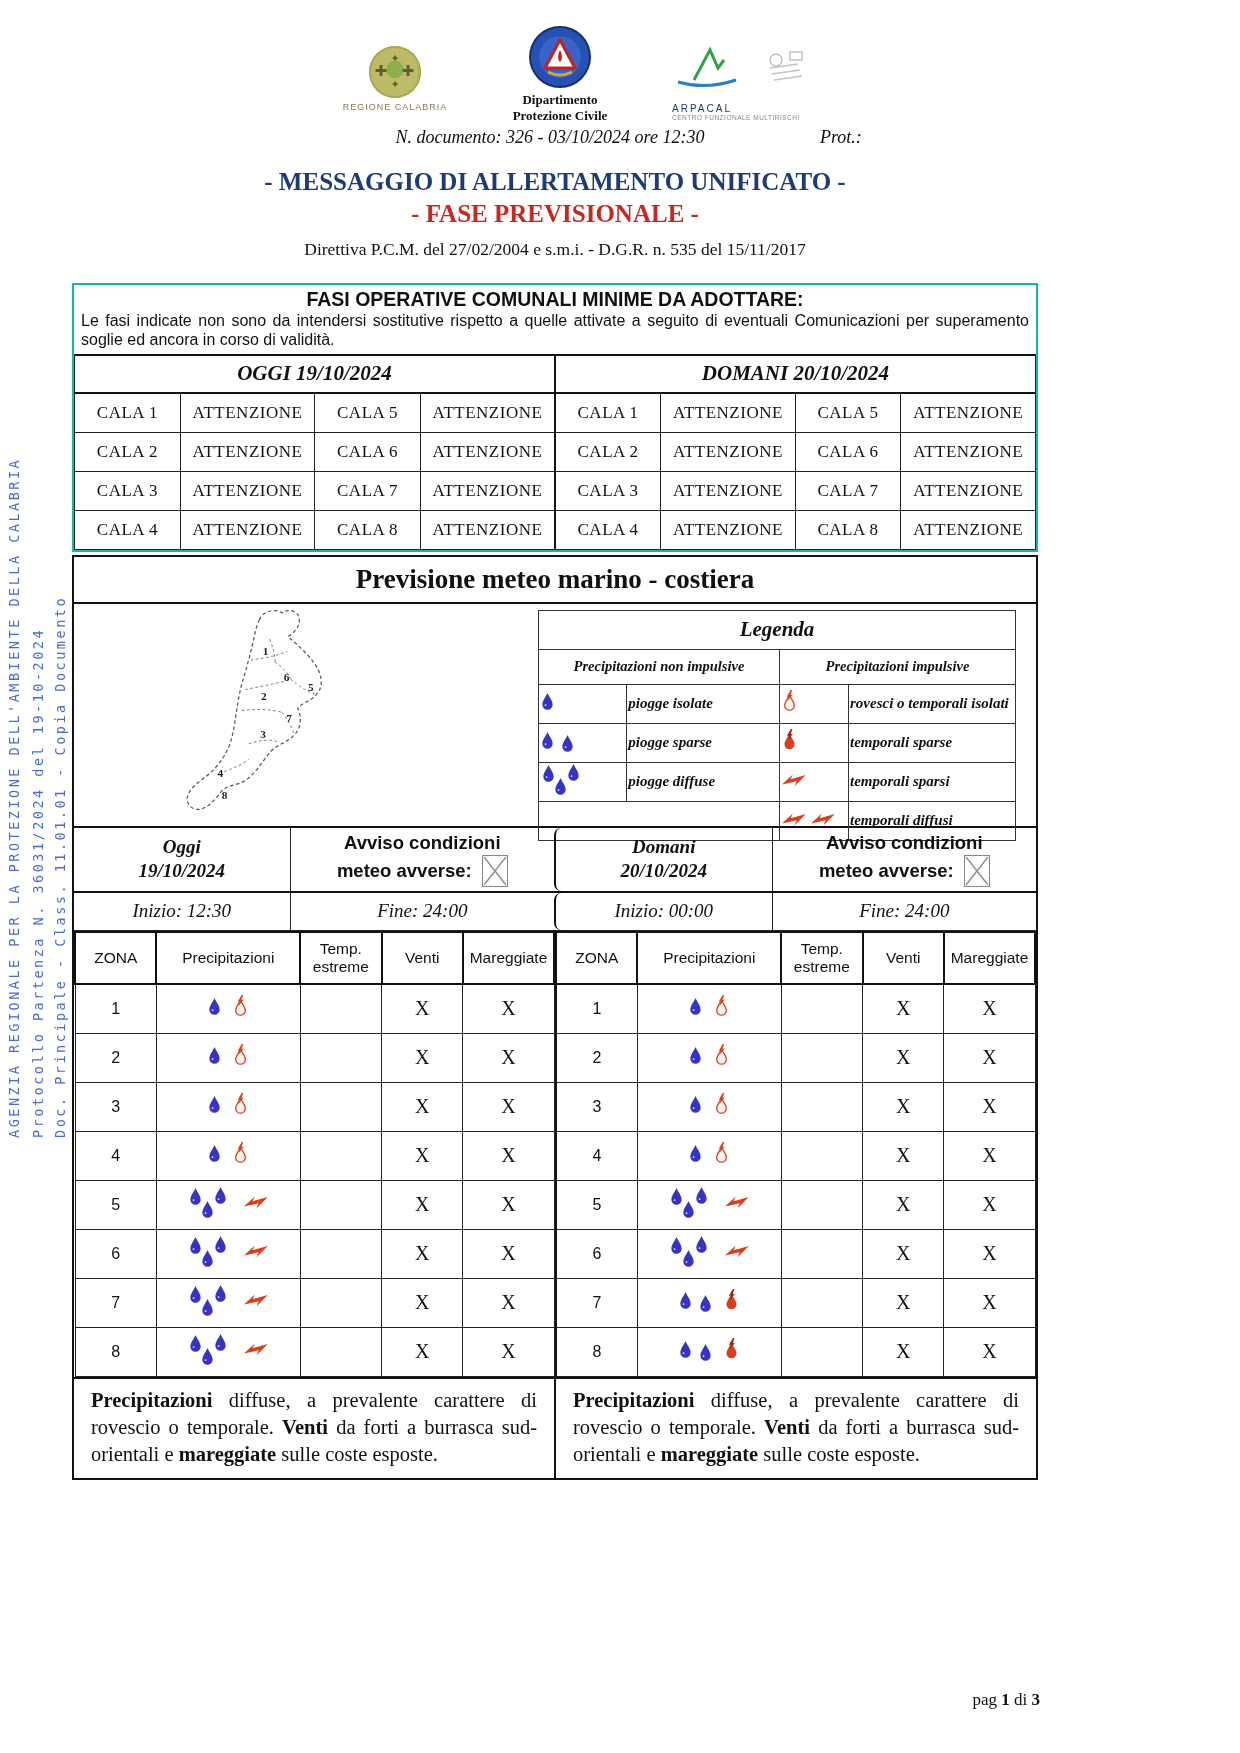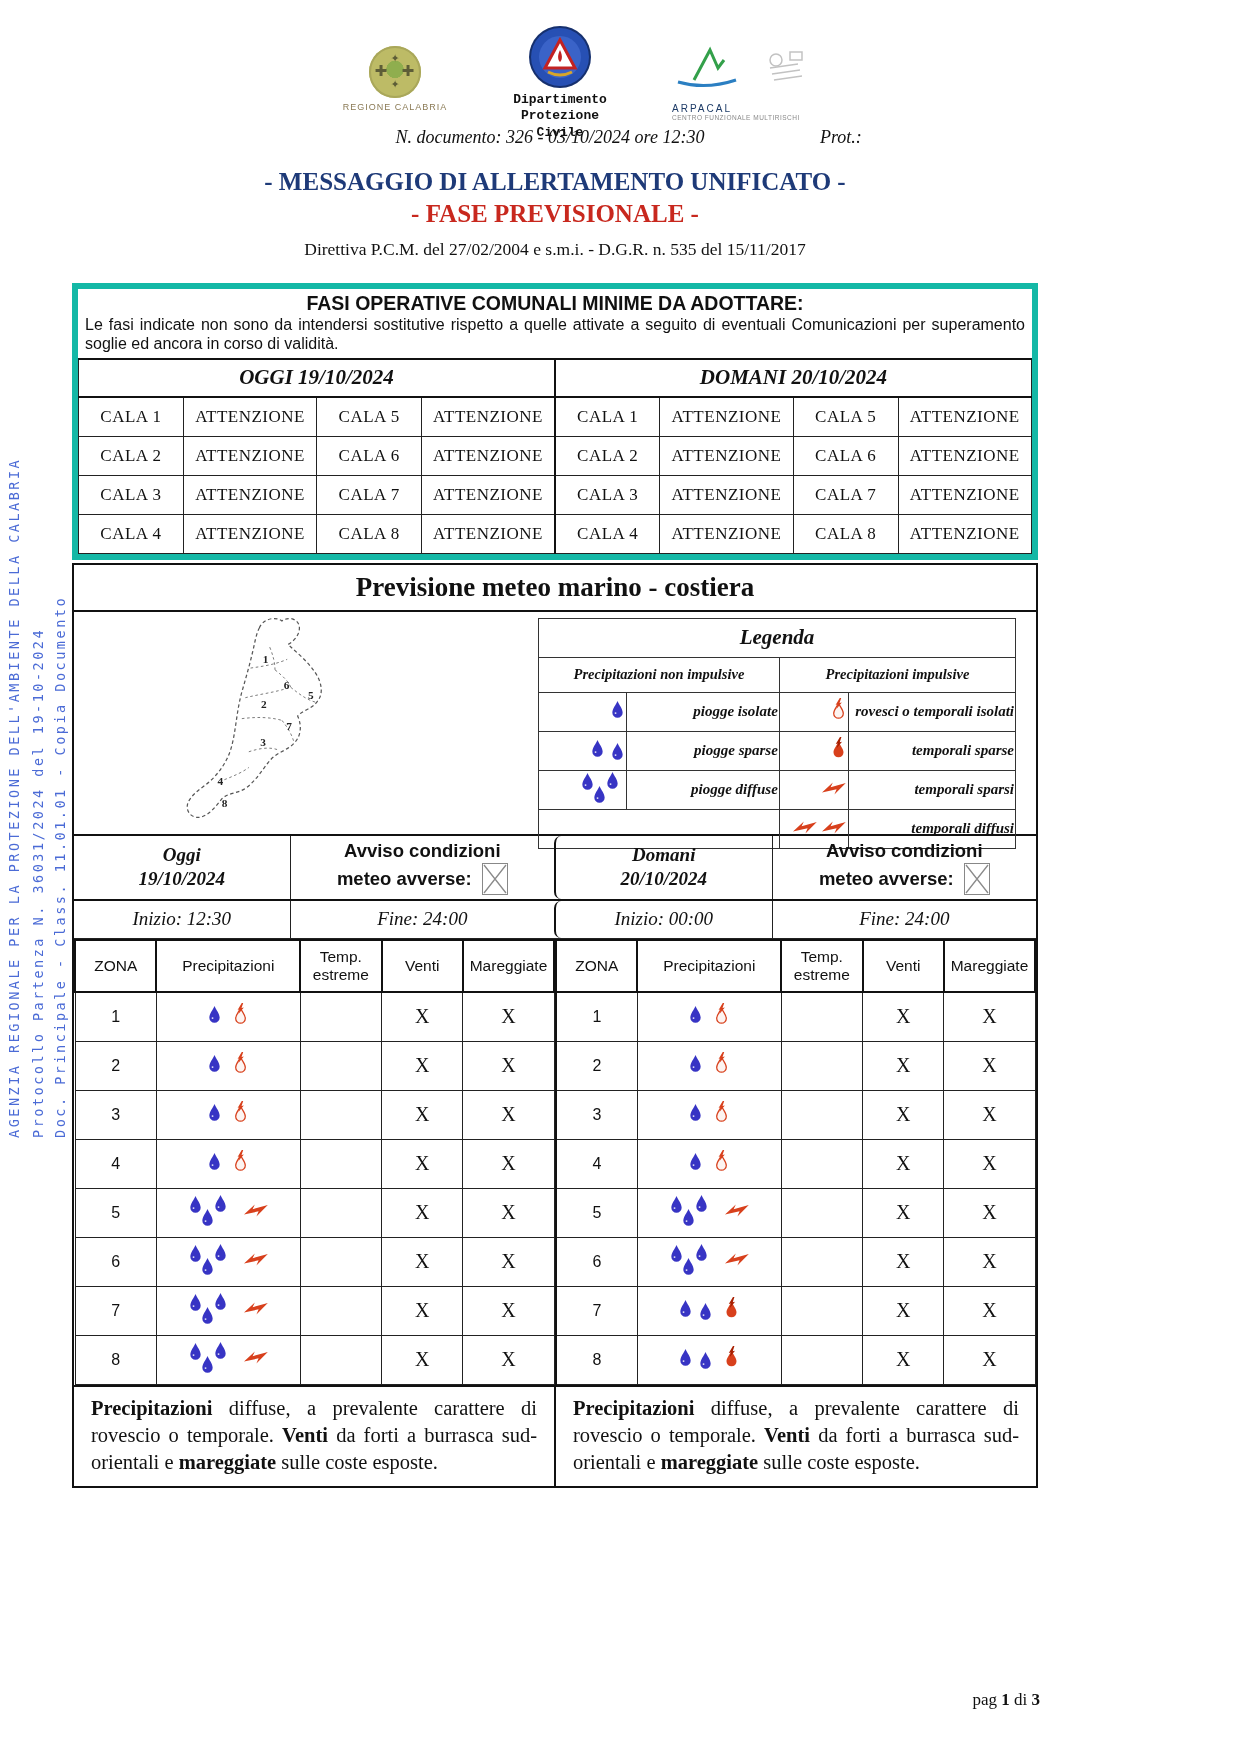--- a/index.html
+++ b/index.html
@@ -16,35 +16,35 @@
   .logo-blk{position:absolute;text-align:center;}
   .logo-left{left:340px;top:46px;width:110px;}
   .disc-cal{width:52px;height:52px;border-radius:50%;margin:0 auto;
      background:radial-gradient(circle at 50% 45%, #8fae4e 0 22%, #bdbb66 23% 100%);
      position:relative;box-shadow:inset 0 0 0 2px #a9a75a;}
   .disc-cal i{position:absolute;width:14px;height:14px;color:#5d5d37;font-style:normal;font-size:15px;line-height:14px;}
   .logo-label-sm{font-size:9px;color:#8a7a55;letter-spacing:1px;margin-top:4px;font-family:"Liberation Sans",sans-serif;}
   .logo-center{left:500px;top:28px;width:120px;}
   .disc-pc{width:58px;height:58px;border-radius:50%;margin:0 auto;background:#2750b4;position:relative;box-shadow:0 0 0 2px #16306e;}
   .disc-pc svg{position:absolute;left:0;top:0;}
-  .logo-label-pc{font-weight:bold;font-size:13px;line-height:1.25;margin-top:6px;font-family:Liberation Mono, monospace;}
+  .logo-label-pc{font-weight:bold;font-size:13px;line-height:1.25;margin-top:6px;font-family:Liberation Serif, serif;}
   .logo-right{left:672px;top:46px;width:180px;text-align:left;}
   .arpa-name{font-size:10px;color:#1c3a66;letter-spacing:2px;font-family:"Liberation Sans",sans-serif;margin-top:1px;}
   .arpa-sub{font-size:6.5px;color:#8a8a8a;letter-spacing:.5px;font-family:"Liberation Sans",sans-serif;}
 
   .doc-num-line{position:absolute;left:0;top:127px;width:1100px;text-align:center;
       font-style:italic;font-size:18px;}
   .prot{position:absolute;left:820px;top:127px;font-style:italic;font-size:18px;}
   .title1{position:absolute;left:0;top:168px;width:1110px;text-align:center;font-weight:bold;font-size:25px;}
   .title2{position:absolute;left:0;top:200px;width:1110px;text-align:center;font-weight:bold;font-size:25px;}
   .subtitle{position:absolute;left:0;top:239px;width:1110px;text-align:center;font-size:17.5px;}
 
   
   .doc{position:absolute;left:72px;top:283px;width:966px;}
-  .fasi-box{border:6px solid #14b8a6;}
+  .fasi-box{border:2px solid #14b8a6;}
   .fasi-title{text-align:center;font-family:"Liberation Sans",sans-serif;font-weight:bold;font-size:19.5px;padding:3px 0 1px;}
   .fasi-note{font-family:"Liberation Sans",sans-serif;font-size:16px;line-height:1.18;text-align:justify;padding:0 7px 4px;}
   table.fasi-table{width:100%;border-collapse:collapse;table-layout:fixed;}
   .fasi-table th,.fasi-table td{border:1px solid #222;text-align:center;}
   .fasi-table th{border-top:2px solid #111;border-bottom:2px solid #111;height:34px;
       font-style:italic;font-weight:bold;font-size:21px;}
   .fasi-table td{height:36px;font-size:17px;letter-spacing:.5px;}
   .fasi-table .div-r{border-right:2.5px solid #111;}
   .fasi-table th.div-r{border-right:2.5px solid #111;}
 
@@ -55,21 +55,21 @@
   .map-wrap{flex:1;position:relative;}
   .map-wrap svg{position:absolute;left:96px;top:2px;width:196px;height:218px;}
   .map-outline{fill:none;stroke:#555;stroke-width:1.4;stroke-dasharray:4 3;}
   .map-inner{fill:none;stroke:#777;stroke-width:1.1;stroke-dasharray:3 3;}
   .mz{font-family:"Liberation Serif",serif;font-size:13px;font-weight:bold;fill:#222;}
 
   table.legend{width:478px;margin:6px 20px 6px 0;border-collapse:collapse;table-layout:fixed;align-self:flex-start;}
   .legend th,.legend td{border:1.5px solid #333;}
   .lg-title{font-style:italic;font-weight:bold;font-size:21px;text-align:center;height:36px;}
   .lg-head th{font-style:italic;font-weight:bold;font-size:14.5px;text-align:center;height:32px;}
-  .legend td{height:36px;text-align:right;}
+  .legend td{height:36px;text-align:left;}
   .lg-lab{font-style:italic;font-weight:bold;font-size:15px;}
 
   .avviso-row{display:flex;height:63px;border-bottom:2px solid #111;}
   .half{width:50%;display:flex;}
   .half.rgt{border-left:2.5px solid #111;border-radius:7px;}
   .av-day{width:45%;border-right:1px solid #222;display:flex;flex-direction:column;justify-content:center;
       text-align:center;font-style:italic;font-weight:bold;font-size:19px;line-height:1.3;}
   .av-avv{width:55%;display:flex;flex-direction:column;justify-content:center;text-align:center;
       font-family:"Liberation Sans",sans-serif;font-weight:bold;font-size:18.5px;line-height:1.3;}
   .av-l2{display:inline-flex;align-items:center;justify-content:center;gap:10px;}

